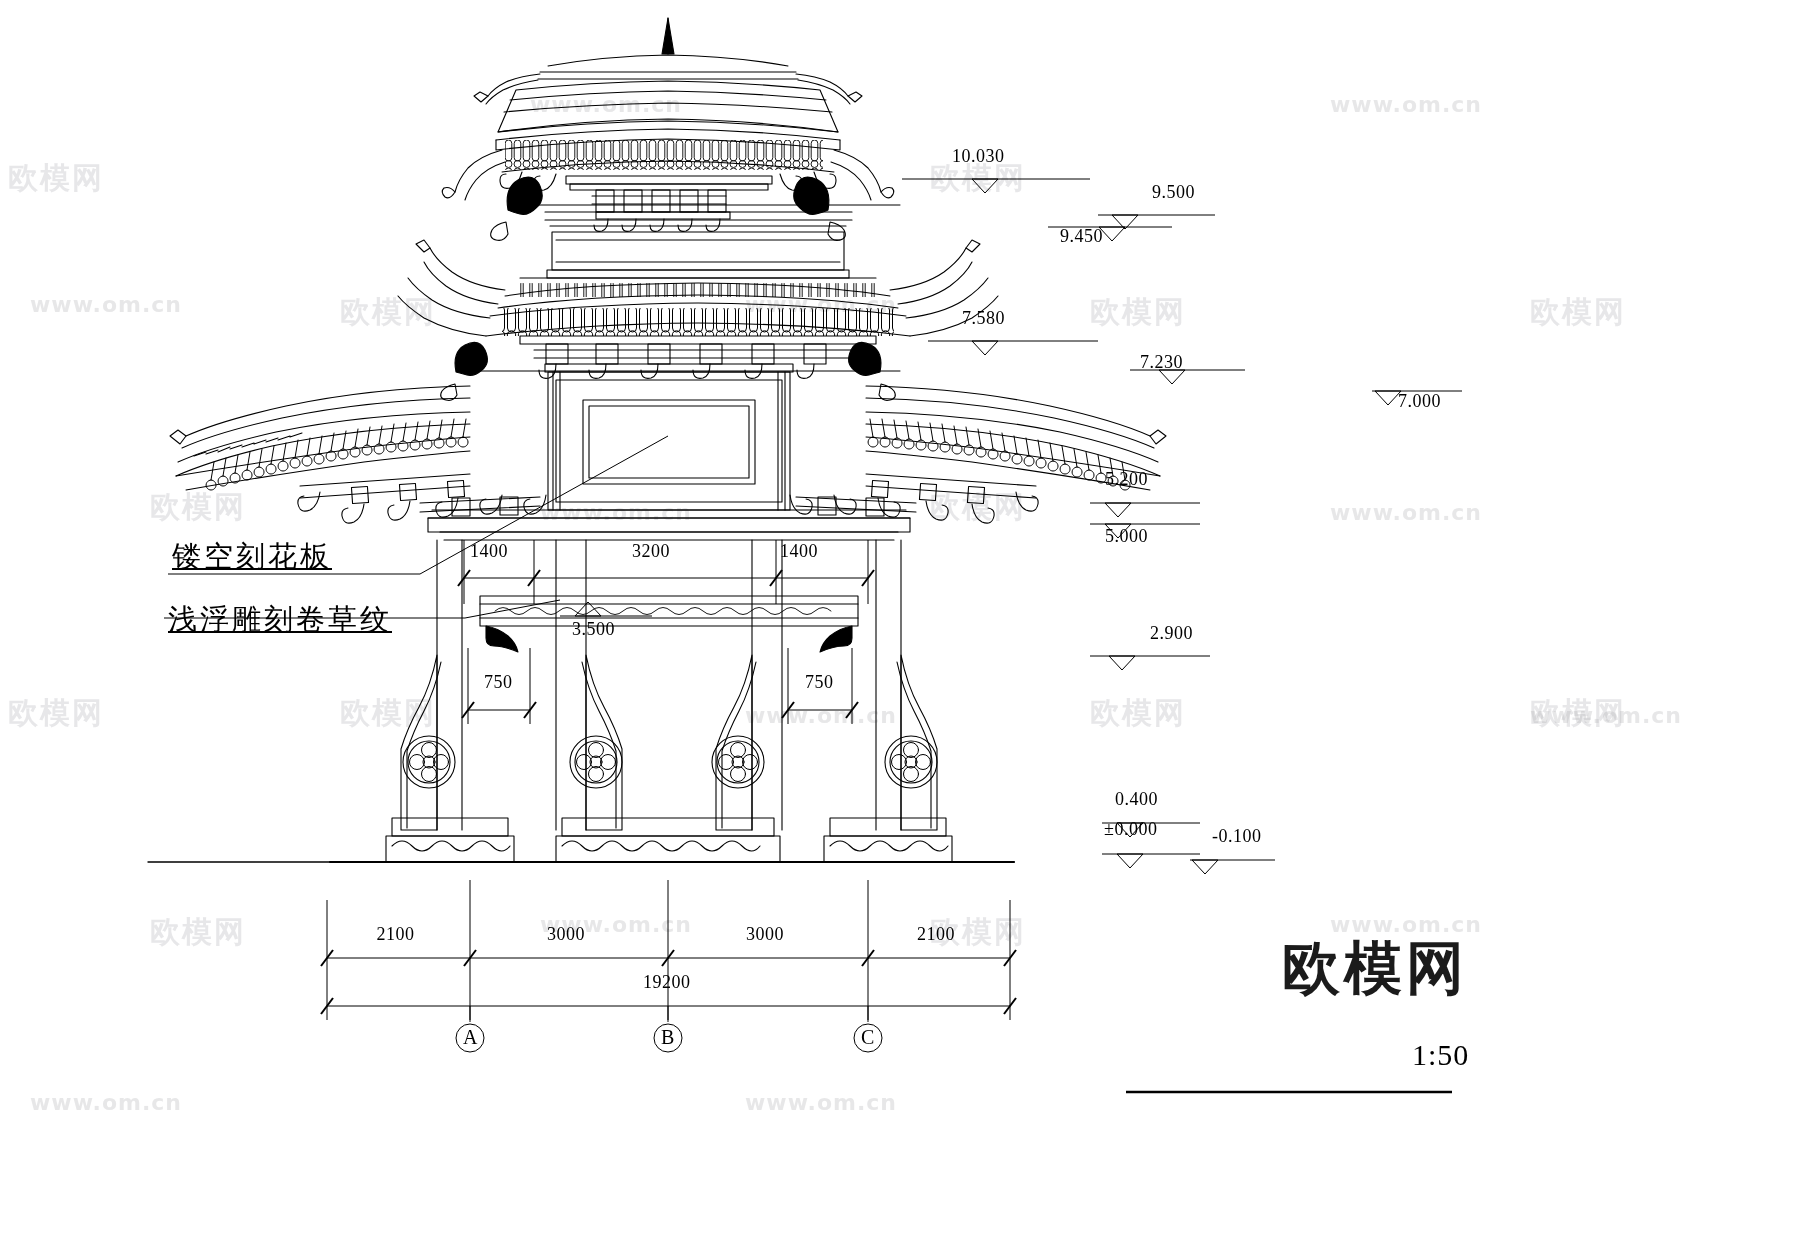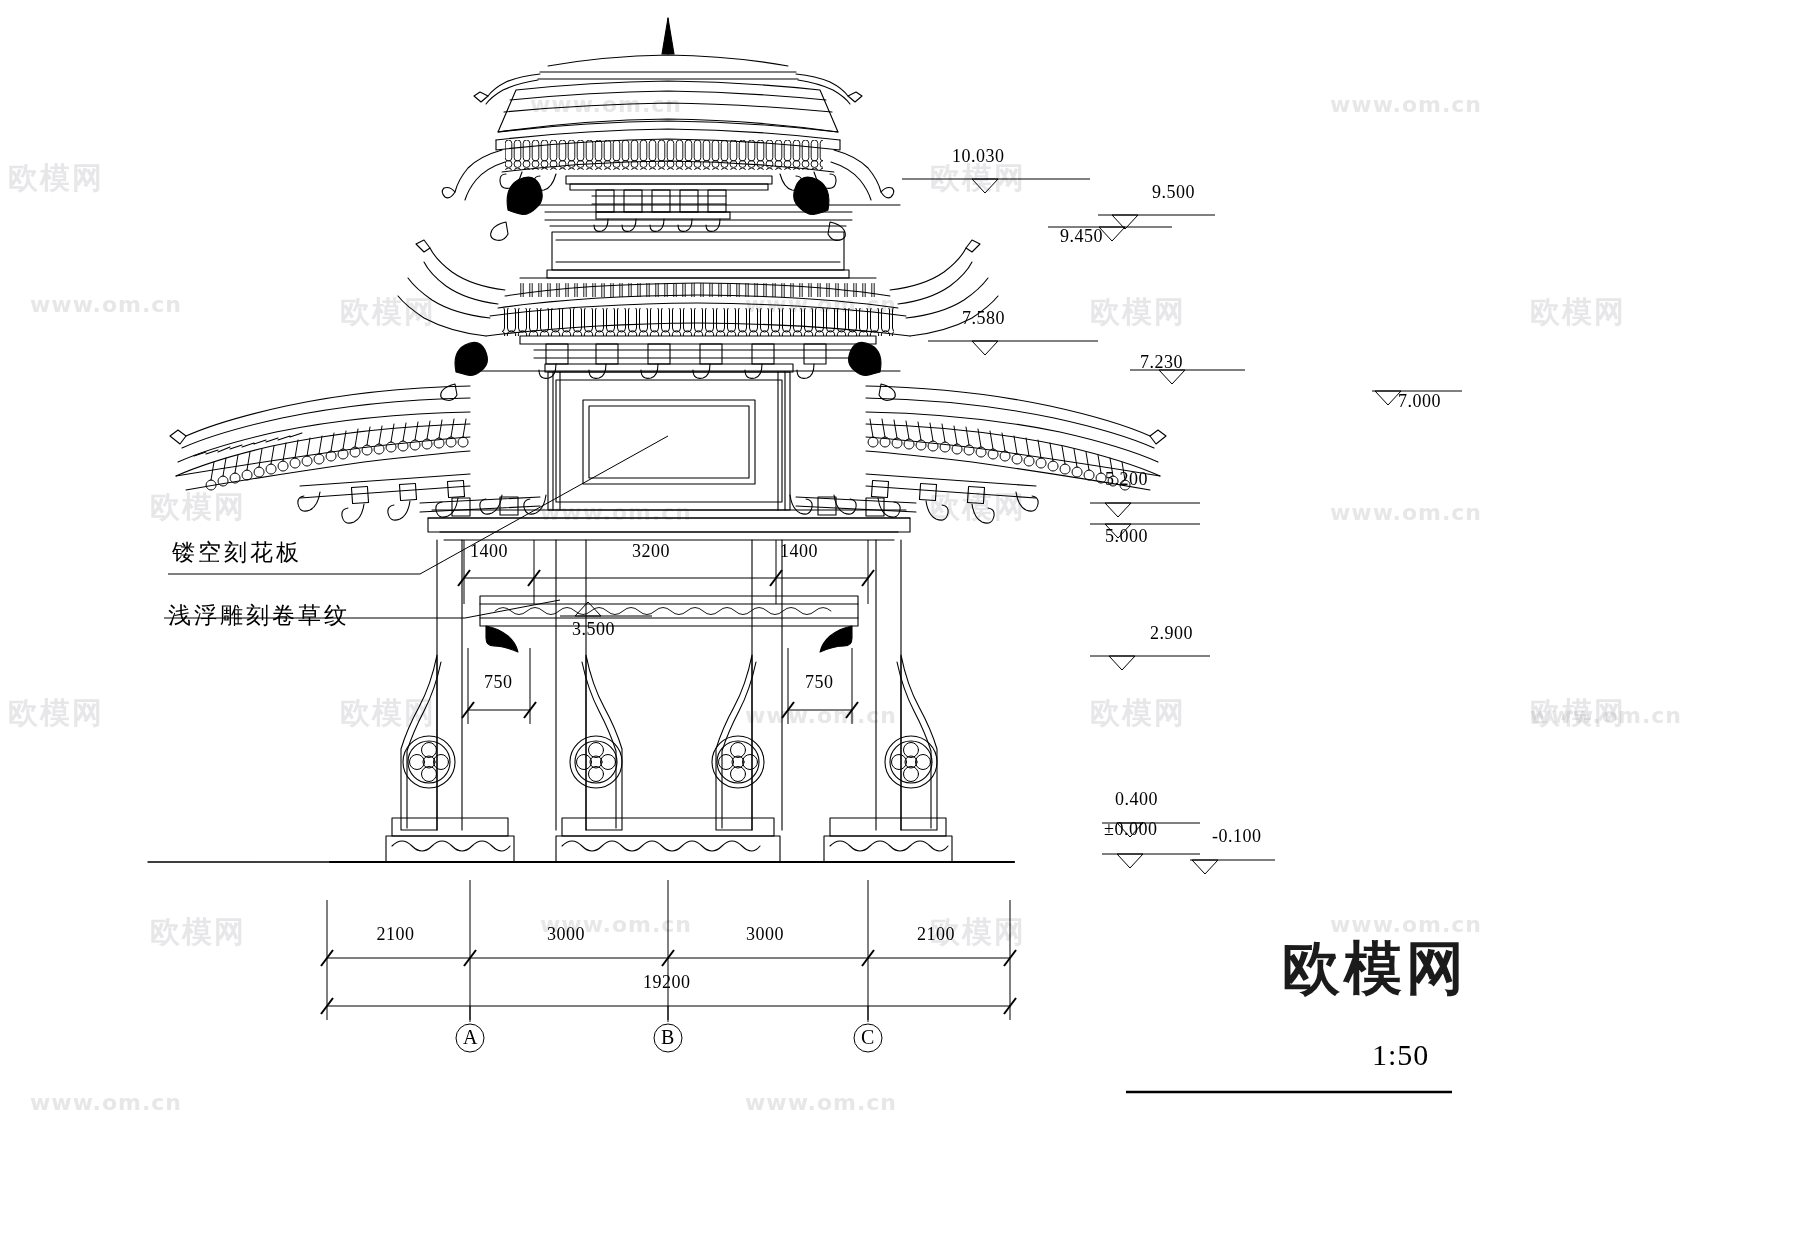--- a/index.html
+++ b/index.html
@@ -10,25 +10,25 @@
   svg.draw{position:absolute;left:0;top:0;width:1800px;height:1255px;}
   .wm{position:absolute;color:rgba(170,170,175,.28);font-weight:bold;
       font-family:"DejaVu Sans","Liberation Sans",sans-serif;
       user-select:none;white-space:nowrap;}
   .wm.cn{font-size:30px;letter-spacing:2px;}
   .wm.url{font-size:22px;letter-spacing:1px;color:rgba(175,175,180,.30);}
   .lbl{position:absolute;white-space:nowrap;}
   .elev-txt{font-size:18px;letter-spacing:.5px;}
   .dim-txt{font-size:18px;letter-spacing:.5px;}
   .cn-note{font-family:"DejaVu Sans","Liberation Sans",sans-serif;
-           font-size:23px;letter-spacing:3px;}
+           font-size:29px;letter-spacing:3px;text-decoration:underline;}
   .grid-ltr{font-size:20px;}
   .title-cn{font-family:"DejaVu Sans","Liberation Sans",sans-serif;
             font-size:42px;letter-spacing:4px;}
-  .title-scale{font-size:30px;letter-spacing:1px;}
+  .title-scale{font-size:30px;letter-spacing:1px;margin-left:40px;}
   .brandbig{position:absolute;font-family:"DejaVu Sans","Liberation Sans",sans-serif;
             font-weight:bold;font-size:58px;letter-spacing:4px;color:#1b1b1b;}
 </style>
 </head>
 <body>
 
 <div class="sheet">
 
   <div>
     <div class="wm cn" style="left:8px;   top:158px;">欧模网</div>

